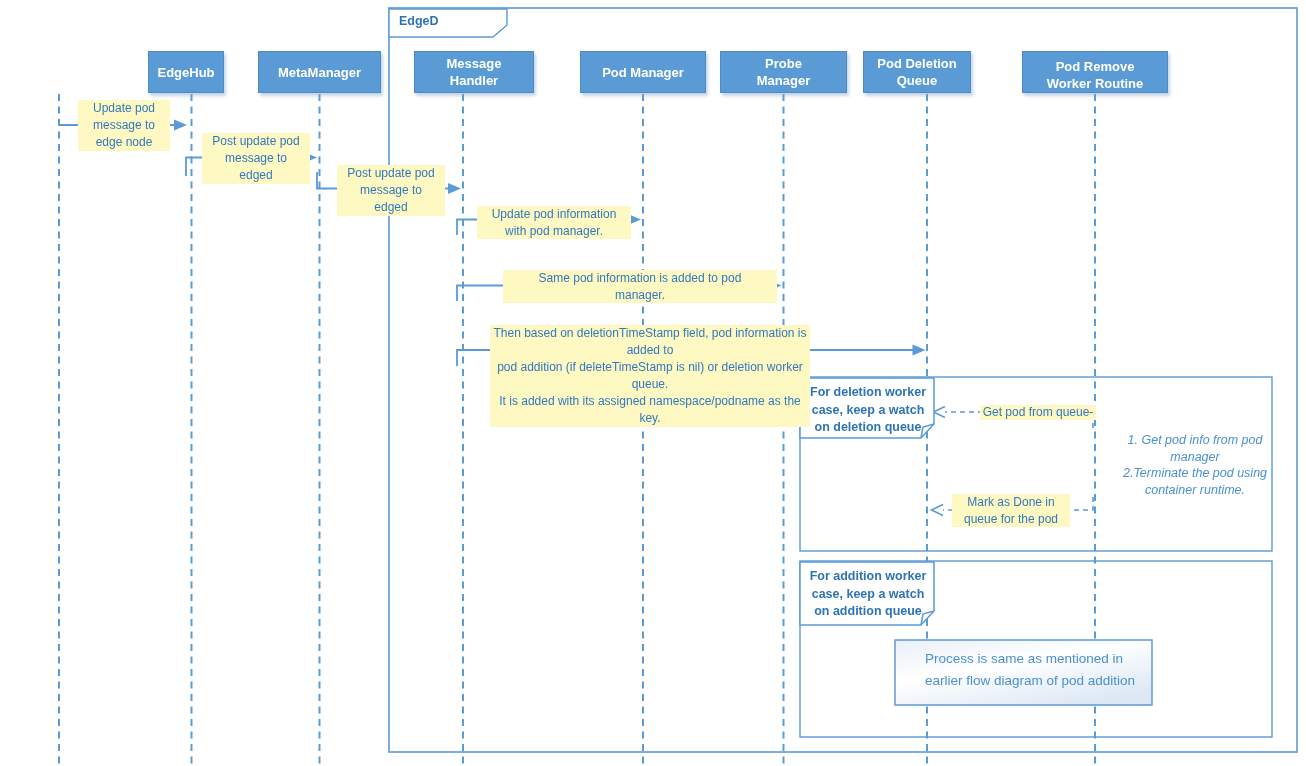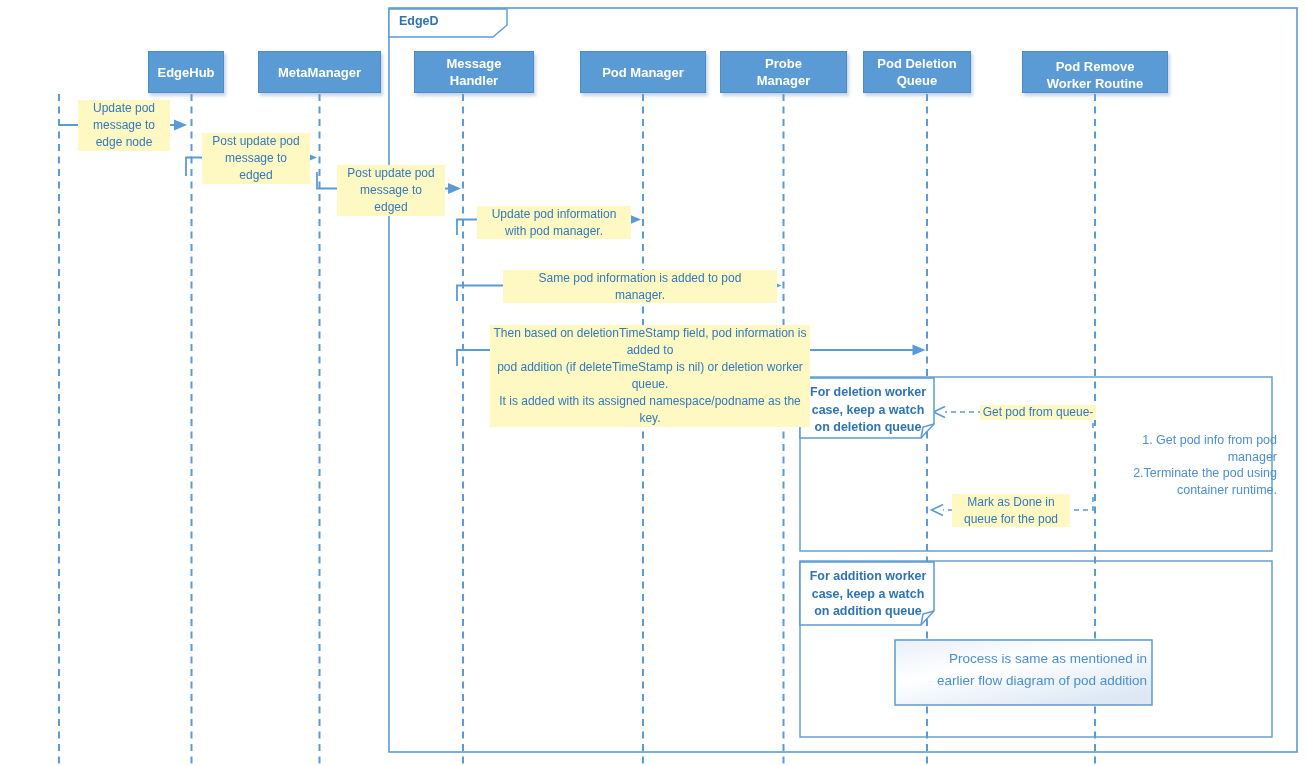--- a/index.html
+++ b/index.html
@@ -22,25 +22,25 @@
     position:absolute;z-index:4;background:#fef9c3;color:#3279bd;
     font-size:12px;line-height:16.5px;text-align:center;white-space:pre-line;
   }
   .msg.three{line-height:17px;}
   .notetext{
     position:absolute;z-index:5;color:#2e74b5;font-weight:bold;
     font-size:12.5px;line-height:17.5px;text-align:center;white-space:pre-line;
   }
   .plainnote{
     position:absolute;z-index:4;color:#4a90d2;font-size:12.5px;line-height:16.5px;
-    text-align:right;white-space:pre-line;
+    text-align:center;white-space:pre-line;font-style:italic;
   }
   .processtext{
     position:absolute;z-index:5;color:#4a90d2;font-size:13.5px;line-height:22px;
-    text-align:right;white-space:pre-line;
+    text-align:left;white-space:pre-line;margin-left:16px;
   }
   .frame-label{
     position:absolute;left:399px;top:14px;z-index:4;color:#2e74b5;
     font-weight:bold;font-size:12.5px;
   }
 </style>
 </head>
 <body>
 
 <div id="stage">

